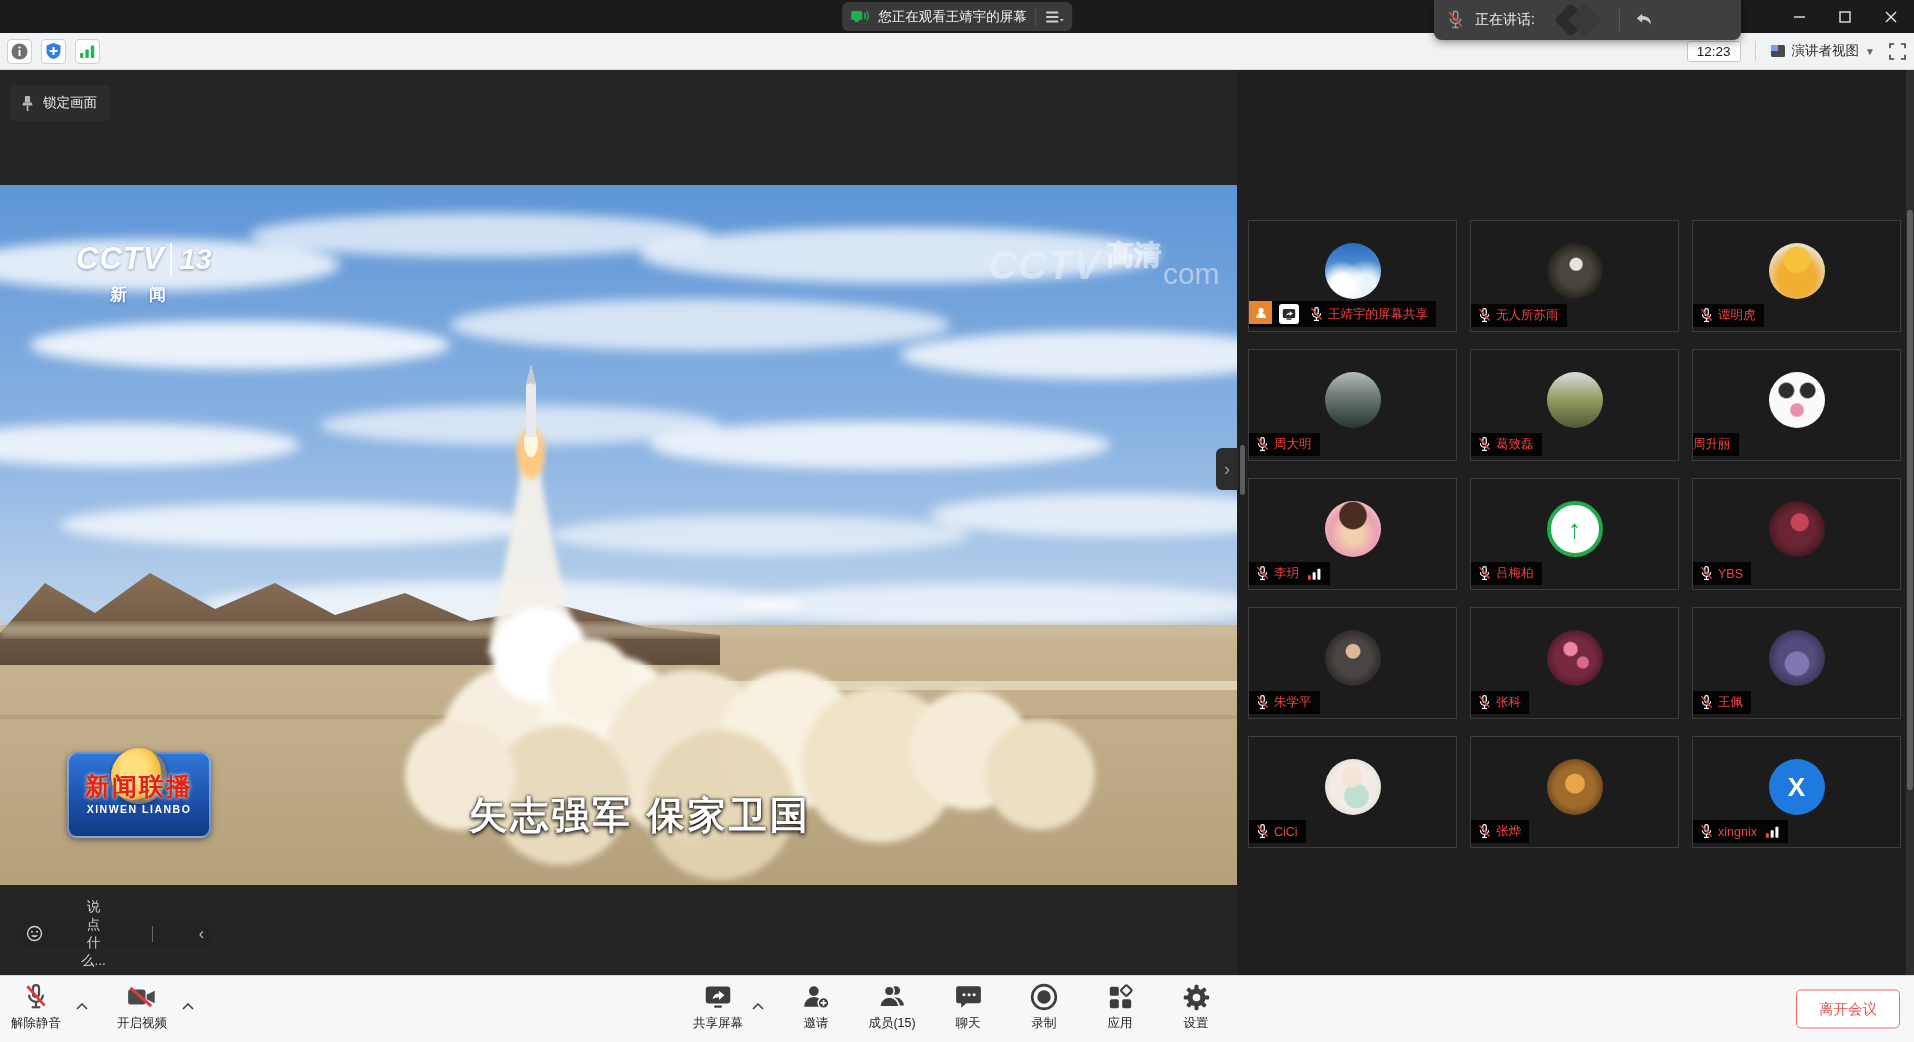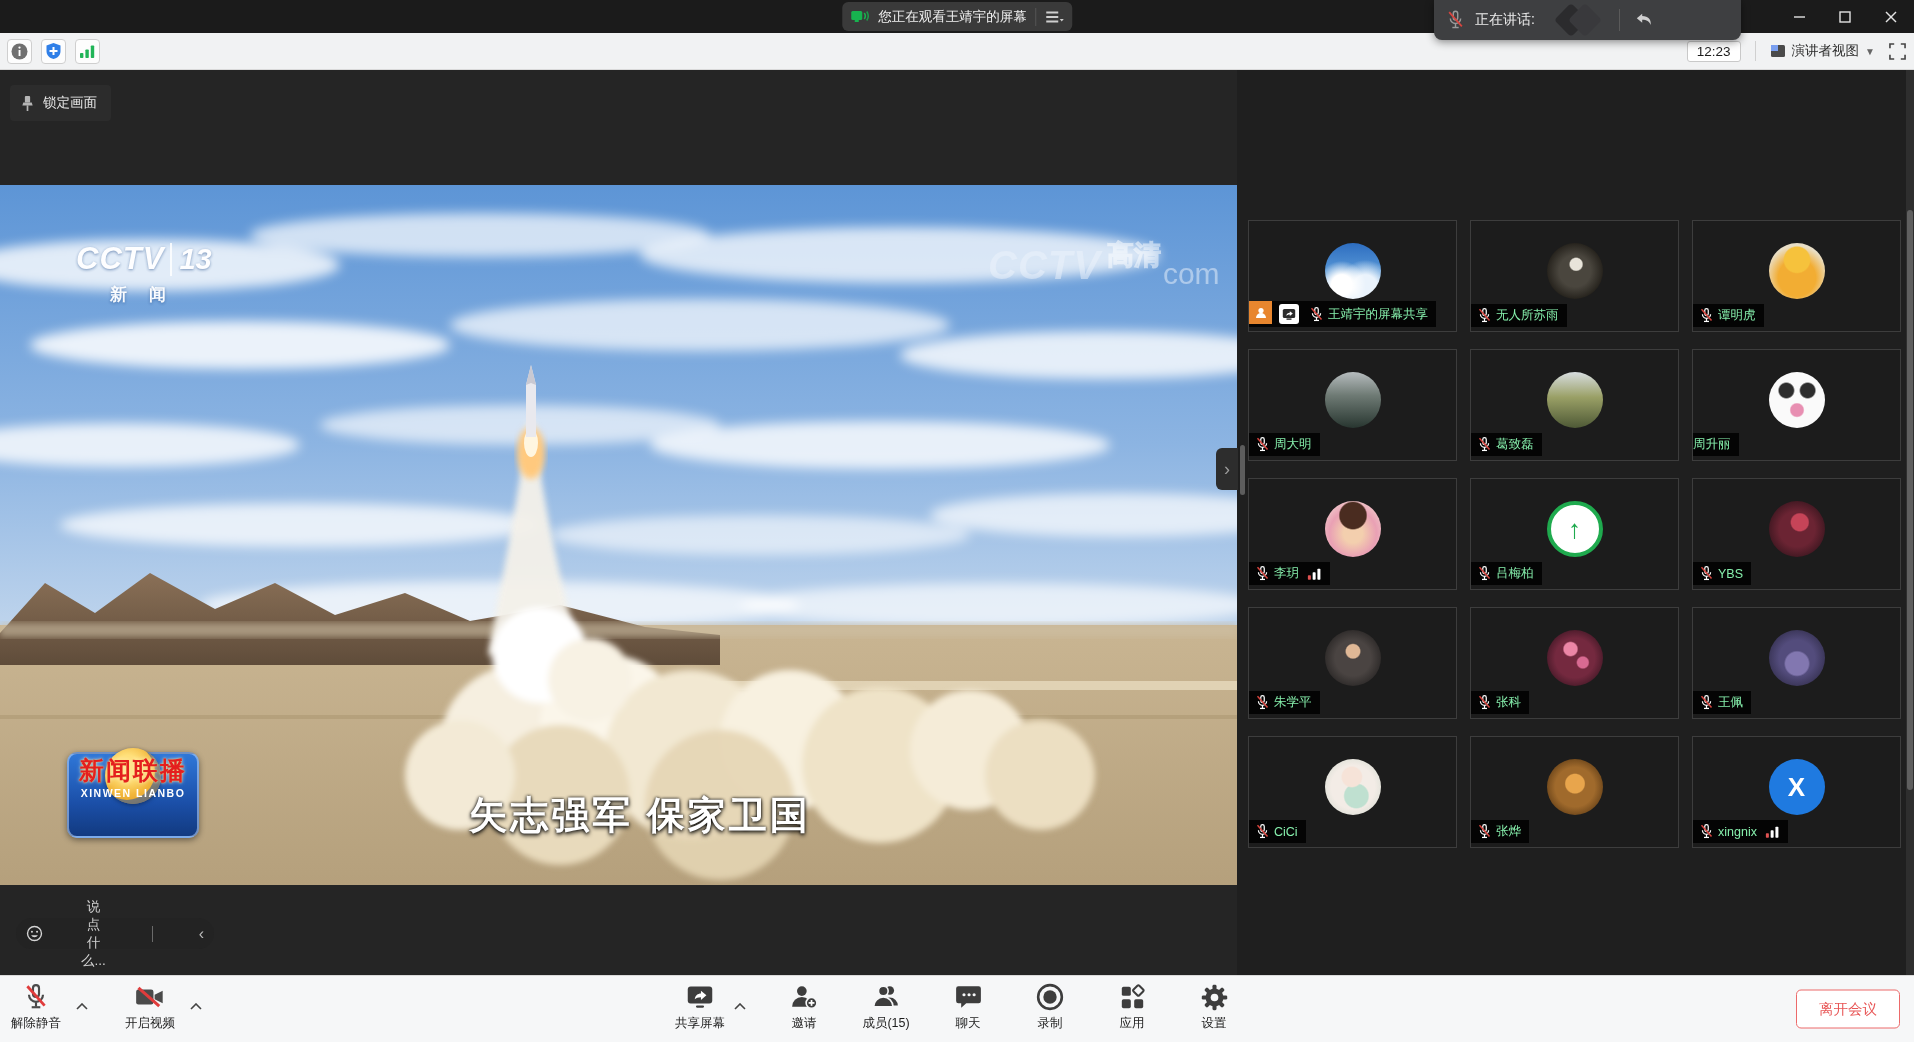--- a/index.html
+++ b/index.html
@@ -55,24 +55,24 @@
   .cctv-main { font-size:31px; letter-spacing:1px; }
   .cctv-num { font-size:29px; border-left:2px solid rgba(255,255,255,.85); padding-left:7px; }
   .cctv-sub { font-size:17px; letter-spacing:22px; margin:6px 0 0 34px; font-weight:bold; }
 
   .watermark { position:absolute; left:988px; top:58px; display:flex; align-items:flex-start;
     color:#eef3fb; opacity:.5; z-index:3; white-space:nowrap; }
   .wm-cctv { font-size:40px; font-weight:bold; font-style:italic; letter-spacing:1px; }
   .wm-hd { font-size:27px; font-weight:bold; margin:-6px 2px 0 6px; -webkit-text-stroke:1px #fff; color:transparent; }
   .wm-com { font-size:30px; font-weight:normal; margin-top:14px; }
 
-  .prog-logo { position:absolute; left:67px; top:567px; width:132px; height:86px; z-index:3;
+  .prog-logo { position:absolute; left:67px; top:567px; width:144px; height:86px; z-index:3;
     background:linear-gradient(180deg,#2f77d8 0%,#1b4fa8 60%,#123a80 100%);
     border-radius:10px; border:2px solid rgba(190,215,250,.55); box-shadow:0 2px 6px rgba(0,0,0,.45);
-    display:flex; flex-direction:column; align-items:center; justify-content:flex-start; padding-bottom:6px; }
+    display:flex; flex-direction:column; align-items:center; justify-content:center; padding-bottom:6px; }
   .globe { position:absolute; top:-6px; left:50%; transform:translateX(-50%); width:56px; height:56px;
     border-radius:50%; background:radial-gradient(circle at 40% 35%, #ffe07a 0 25%, #f2b63a 55%, #c8871d 100%);
     box-shadow:inset -6px -4px 0 rgba(30,80,170,.55), 0 1px 4px rgba(0,0,0,.4); }
   .prog-cn { position:relative; font-size:25px; font-weight:bold; color:#e41f1f; letter-spacing:2px;
     text-shadow:0 0 2px #ffd95e, 0 0 4px rgba(255,255,255,.7); }
   .prog-en { position:relative; font-size:10.5px; font-weight:bold; color:#fff; letter-spacing:1.5px; }
 
   .caption { position:absolute; left:640px; bottom:44px; transform:translateX(-50%);
     font-size:38px; font-weight:bold; color:#fff; letter-spacing:3px; white-space:nowrap; z-index:3;
     text-shadow:0 0 3px #000, 0 2px 4px rgba(0,0,0,.85); }
@@ -95,31 +95,31 @@
   .panel-scroll .thumb { position:absolute; top:140px; left:1px; width:6px; height:580px; background:#5f5f5f; border-radius:3px; }
   .tiles { position:absolute; left:11px; top:150px; display:grid;
     grid-template-columns:repeat(3,209px); grid-auto-rows:112px; gap:17px 13px; }
   .tile { position:relative; background:#1c1c1c; border:1px solid #3d3d3d; overflow:hidden; }
   .avatar-wrap { position:absolute; inset:0; display:flex; align-items:center; justify-content:center; }
   .avatar { width:56px; height:56px; border-radius:50%; margin-bottom:10px;
     display:flex; align-items:center; justify-content:center; }
   .avatar-glyph { font-size:26px; font-weight:bold; line-height:1; }
   .tile-label { position:absolute; left:0; bottom:4px; max-width:100%; background:rgba(0,0,0,.85);
     display:flex; align-items:center; gap:4px; padding:3px 8px 3px 0; }
-  .tile-label .tile-name { color:#86efac; font-size:12.5px; white-space:nowrap; }
+  .tile-label .tile-name { color:#ef4444; font-size:12.5px; white-space:nowrap; }
   .badge { width:23px; height:23px; display:flex; align-items:center; justify-content:center; margin:-3px 0; }
   .badge.presenter { background:#e8862e; align-self:stretch; }
   .badge.share { background:#fff; border-radius:3px; width:20px; height:20px; margin:0 0 0 3px; }
   .micslot { margin-left:6px; display:flex; }
 
   
   .toolbar { position:absolute; top:975px; left:0; width:1914px; height:67px; background:#f6f7f8;
     border-top:1px solid #dadada; z-index:20; }
   .tb-left { position:absolute; left:10px; top:6px; display:flex; align-items:flex-start; gap:12px; }
-  .tb-center { position:absolute; left:50%; transform:translateX(-50%); top:6px; display:flex; align-items:flex-start; gap:30px;justify-content:center; }
+  .tb-center { position:absolute; left:50%; transform:translateX(-50%); top:6px; display:flex; align-items:flex-start; gap:24px;justify-content:center; }
   .tb-item { display:flex; flex-direction:column; align-items:center; gap:3px; min-width:52px; }
   .tb-item .ticon { height:30px; display:flex; align-items:center; justify-content:center; }
   .tb-item .tlabel { font-size:12.5px; color:#1c1c1c; white-space:nowrap; }
   .tb-chev { margin-top:12px; padding:2px; }
   .leave-btn { position:absolute; right:14px; top:50%; transform:translateY(-50%);
     background:#fff; border:1px solid #ec6a6a; color:#e85555; font-size:14.5px;
     padding:9px 22px; border-radius:5px; font-family:inherit; }
 </style>
 </head>
 <body>
@@ -714,21 +714,21 @@
           <line x1="4" y1="3" x2="20" y2="21" stroke="#e03c3c" stroke-width="2.6"></line>
         </svg>
       </div>
       <span class="tlabel">解除静音</span>
     </div>
     <div class="tb-chev">
       <svg width="12" height="7" viewBox="0 0 12 7">
           <polyline points="1,6 6,1 11,6" fill="none" stroke="#444" stroke-width="1.6"></polyline>
         </svg>
     </div>
-    <div class="tb-item" style="margin-left:22px;">
+    <div class="tb-item" style="margin-left:14px;">
       <div class="ticon">
         <svg width="30" height="24" viewBox="0 0 26 20">
           <rect x="1" y="3.5" width="15" height="13" rx="2" fill="#4a4a4a"></rect>
           <polygon points="17,8 24,4.5 24,15.5 17,12" fill="#4a4a4a"></polygon>
           <line x1="3" y1="2" x2="21" y2="18" stroke="#e03c3c" stroke-width="2.6"></line>
         </svg>
       </div>
       <span class="tlabel">开启视频</span>
     </div>
     <div class="tb-chev">

